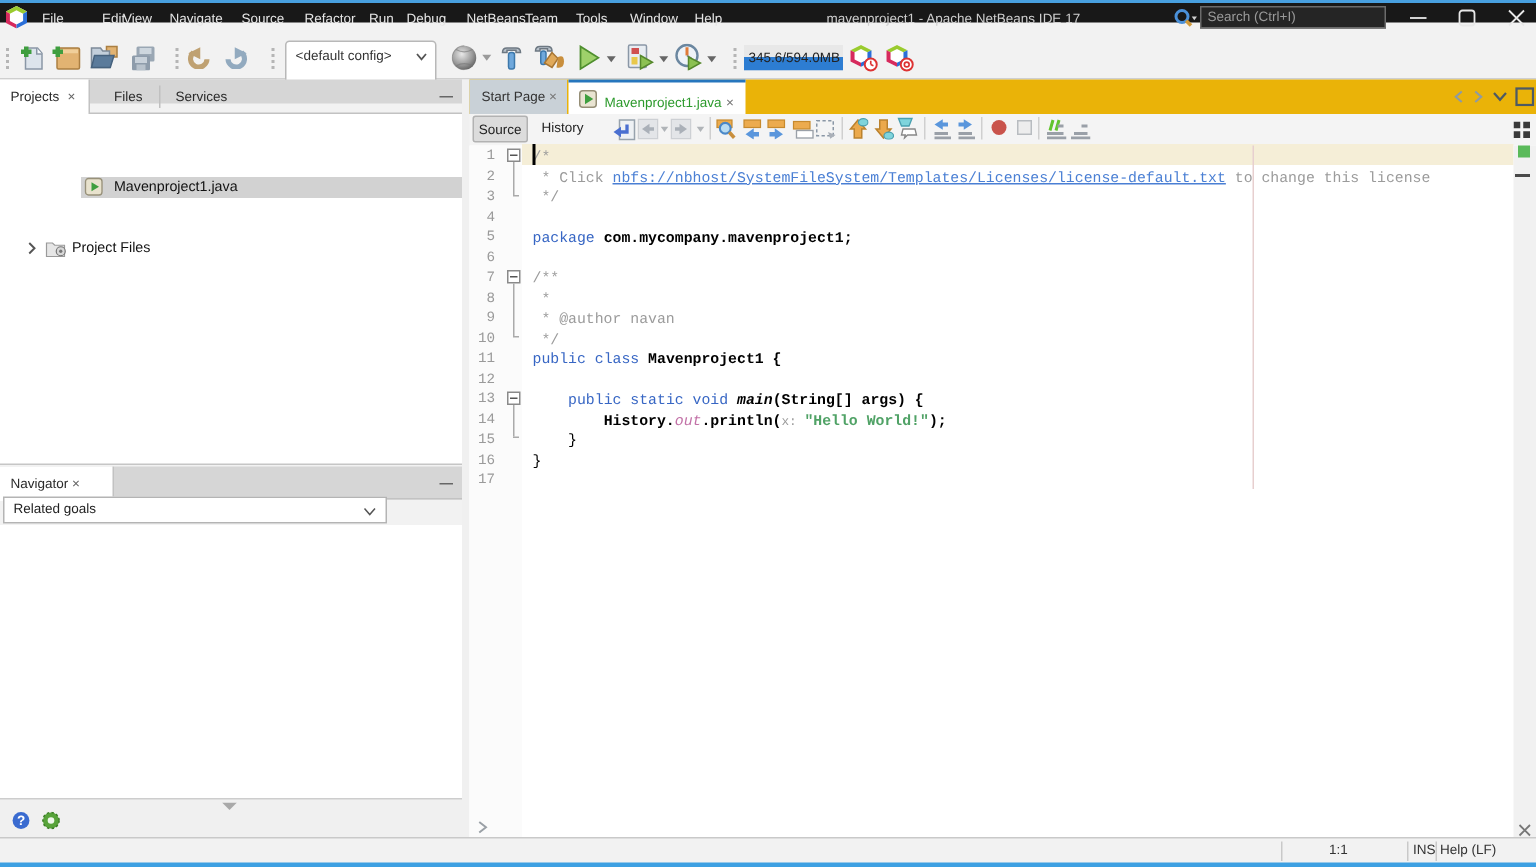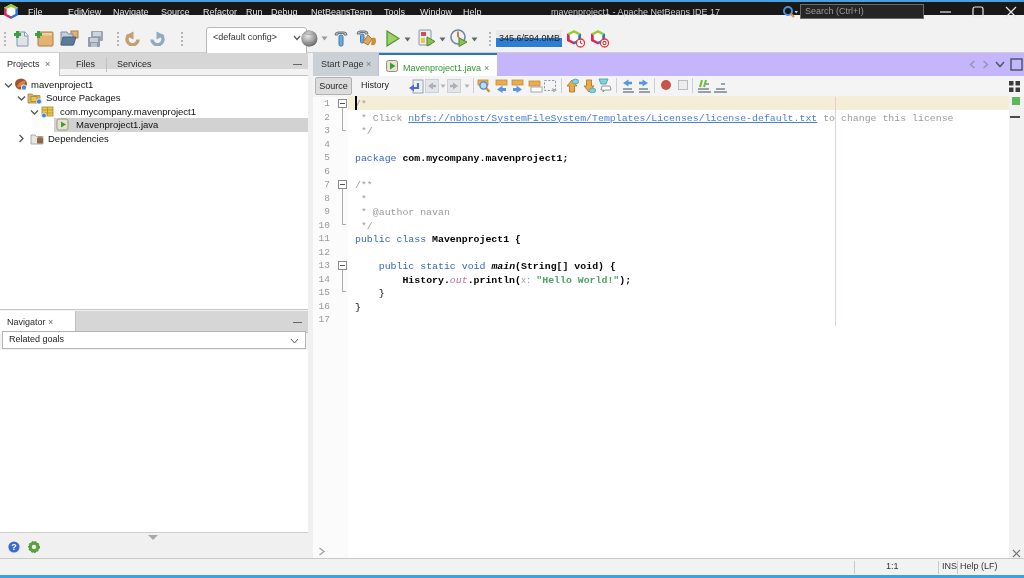--- a/index.html
+++ b/index.html
@@ -10,40 +10,40 @@
 #titlebar{left:0;top:0;width:1024px;height:15px;background:#181818;}
 #titlebar .topline{left:0;top:0;width:1024px;height:2px;background:#48a0e0;}
 .menu{top:7px;font-size:9px;color:#e6e6e6;}
 #wintitle{top:7px;font-size:9px;color:#cfcfcf;}
 #searchbox{left:800px;top:4px;width:124px;height:15px;background:#252525;border:1px solid #6b6b6b;
   font-size:9px;color:#9a9a9a;line-height:13px;padding-left:4px;box-sizing:border-box;}
 
 #toolbar{left:0;top:24px;width:1024px;height:29px;background:#f2f2f2;border-bottom:1px solid #cfcfcf;box-sizing:border-box;}
 .grip{width:2px;height:14px;top:8px;background-image:repeating-linear-gradient(#b5b5b5 0 2px,transparent 2px 4px);}
 #cfgcombo{left:190px;top:3px;width:101px;height:33px;background:#fff;border:1px solid #b8b8b8;border-radius:3px;
-  font-size:9px;color:#333;line-height:19px;padding-left:6px;box-sizing:border-box;margin-left:16px;}
+  font-size:9px;color:#333;line-height:19px;padding-left:6px;box-sizing:border-box;}
 #memory{left:496px;top:6px;width:66px;height:17px;background:#e8e8e8;overflow:hidden;}
 #memory .fill{left:0;bottom:0;width:66px;height:9px;background:#2d7dd2;}
 #memory .txt{left:3px;top:3px;font-size:9px;color:#222;}
 
 #lefttabs{left:0;top:53px;width:308px;height:16px;background:#d6d6d6;}
 .ltab{top:0;height:23px;font-size:9px;color:#2a2a2a;line-height:23px;}
 #projtab{left:0;width:60px;background:#fff;border-right:1px solid #c2c2c2;box-sizing:border-box;}
 #tree{left:0;top:76px;width:308px;height:234px;background:#fff;border-bottom:1px solid #c6c6c6;box-sizing:border-box;}
 .trow{left:0;width:308px;height:14px;font-size:9.5px;color:#111;}
 .trow .lbl{top:1px;}
 #navtabs{left:0;top:311px;width:308px;height:22px;background:#d6d6d6;}
-#navcombo{left:2px;top:331px;width:304px;height:18px;background:#fff;border:1px solid #b4b4b4;
+#navcombo{left:2px;top:331px;width:256px;height:18px;background:#fff;border:1px solid #b4b4b4;
   font-size:9px;color:#222;line-height:15px;padding-left:6px;box-sizing:border-box;}
 #navwhite{left:0;top:350px;width:308px;height:182px;background:#fff;}
 #navbottom{left:0;top:532px;width:308px;height:26px;background:#f0f0f0;border-top:1px solid #cdcdcd;box-sizing:border-box;}
 
 #vsplit{left:308px;top:53px;width:5px;height:505px;background:#f0f0f0;}
 
-#doctabs{left:313px;top:53px;width:711px;height:23px;background:#c4b5fd;}
+#doctabs{left:313px;top:53px;width:711px;height:23px;background:#eab308;}
 #starttab{left:0px;top:0;width:65px;height:23px;background:#c9d1d7;font-size:9px;color:#333;line-height:23px;}
 #activetab{left:66px;top:0;width:118px;height:23px;background:#fff;border-top:2px solid #2676bd;box-sizing:border-box;font-size:9px;line-height:20px;}
 
 #edtoolbar{left:313px;top:76px;width:711px;height:21px;background:#f4f4f4;}
 #srcbtn{left:2px;top:1px;width:37px;height:18px;background:#dcdcdc;border:1px solid #b2b2b2;border-radius:2px;
   font-size:9px;color:#222;text-align:center;line-height:16px;box-sizing:border-box;}
 #histbtn{left:42px;top:1px;width:40px;height:18px;font-size:9px;color:#222;text-align:center;line-height:16px;}
 
 #editor{left:313px;top:97px;width:711px;height:461px;background:#fff;}
 #gutter{left:0;top:0;width:35px;height:461px;background:#fbfbfb;}
@@ -232,84 +232,42 @@
 
 <div class="abs" id="lefttabs">
   <div class="abs ltab" id="projtab"><span style="margin-left:7px">Projects</span> <span style="color:#666;margin-left:3px">×</span></div>
   <div class="abs ltab" style="left:76px">Files</div>
   <div class="abs" style="left:106px;top:4px;width:1px;height:15px;background:#c0c0c0"></div>
   <div class="abs ltab" style="left:117px">Services</div>
   <div class="abs" style="left:293px;top:11px;width:9px;height:1px;background:#666"></div>
   <div class="abs" style="left:60px;top:22px;width:248px;height:1px;background:#c2c2c2"></div>
 </div>
 <div class="abs" id="tree">
-    <div class="abs trow" style="top:2px">
-      <svg class="abs" style="left:4px;top:4px" width="9" height="7" viewBox="0 0 9 7">
-        <path d="M1 1.5 L4.5 5 L8 1.5" fill="none" stroke="#555" stroke-width="1.3"></path>
-      </svg>
-      <span class="abs" style="left:14px;top:0">
-        <svg width="14" height="13" viewBox="0 0 14 13">
-          <ellipse cx="7" cy="6" rx="6" ry="5.5" fill="#a0522d"></ellipse>
-          <path d="M3 9 C4 4,9 2,12 3 C10 8,6 10,3 9 Z" fill="#d9813f"></path>
-          <circle cx="10" cy="9.5" r="3" fill="#fff"></circle>
-          <circle cx="10" cy="9.5" r="2.2" fill="#4a84d8"></circle>
-        </svg>
-      </span>
-      <span class="abs lbl" style="left:31px">mavenproject1</span>
-    </div>
-    <div class="abs trow" style="top:15px">
-      <svg class="abs" style="left:17px;top:4px" width="9" height="7" viewBox="0 0 9 7">
-        <path d="M1 1.5 L4.5 5 L8 1.5" fill="none" stroke="#555" stroke-width="1.3"></path>
-      </svg>
-      <span class="abs" style="left:27px;top:0">
-        <svg width="15" height="13" viewBox="0 0 15 13">
-          <path d="M1 3 L1 12 L13 12 L13 4.5 L6.5 4.5 L5 3 Z" fill="#d8b36c" stroke="#a8834a" stroke-width="0.8"></path>
-          <rect x="4" y="5.5" width="6" height="5" fill="#e8c83e" stroke="#a8883a" stroke-width="0.8"></rect>
-          <circle cx="12" cy="10.5" r="2.6" fill="#4a84d8" stroke="#fff" stroke-width="0.7"></circle>
-        </svg>
-      </span>
-      <span class="abs lbl" style="left:46px">Source Packages</span>
-    </div>
-    <div class="abs trow" style="top:29px">
-      <svg class="abs" style="left:30px;top:4px" width="9" height="7" viewBox="0 0 9 7">
-        <path d="M1 1.5 L4.5 5 L8 1.5" fill="none" stroke="#555" stroke-width="1.3"></path>
-      </svg>
-      <span class="abs" style="left:40px;top:0">
-        <svg width="15" height="13" viewBox="0 0 15 13">
-          <rect x="2" y="2" width="11" height="9" fill="#e8c83e" stroke="#a8883a" stroke-width="0.8"></rect>
-          <line x1="2" y1="5" x2="13" y2="5" stroke="#a8883a" stroke-width="0.7"></line>
-          <line x1="2" y1="8" x2="13" y2="8" stroke="#a8883a" stroke-width="0.7"></line>
-          <line x1="7.5" y1="2" x2="7.5" y2="11" stroke="#a8883a" stroke-width="0.7"></line>
-          <circle cx="4" cy="10.5" r="2.4" fill="#4a84d8" stroke="#fff" stroke-width="0.7"></circle>
-        </svg>
-      </span>
-      <span class="abs lbl" style="left:60px">com.mycompany.mavenproject1</span>
-    </div>
     <div class="abs trow" style="top:42px">
       <div class="abs" style="left:54px;top:0;width:254px;height:14px;background:#d2d2d2"></div>
       <span class="abs" style="left:56px;top:0">
         <svg width="14" height="13" viewBox="0 0 14 13">
           <rect x="1" y="1" width="11" height="11" rx="2" fill="#e8e2cd" stroke="#98917a" stroke-width="0.9"></rect>
           <polygon points="5,3.5 10,6.5 5,9.5" fill="#3e9e3e"></polygon>
         </svg>
       </span>
       <span class="abs lbl" style="left:76px">Mavenproject1.java</span>
     </div>
-    <div class="abs trow" style="top:56px">
+    <div class="abs trow" style="top:83px">
       <svg class="abs" style="left:18px;top:2px" width="7" height="9" viewBox="0 0 7 9">
         <path d="M1.5 1 L5 4.5 L1.5 8" fill="none" stroke="#555" stroke-width="1.3"></path>
       </svg>
       <span class="abs" style="left:30px;top:0">
         <svg width="15" height="13" viewBox="0 0 15 13">
           <path d="M1 3 L1 12 L13 12 L13 4.5 L6.5 4.5 L5 3 Z" fill="#e6e6e6" stroke="#9a9a9a" stroke-width="0.8"></path>
-          <rect x="7" y="5.5" width="6" height="6" rx="1" fill="#8d6748"></rect>
-          <rect x="8" y="4.5" width="4" height="2" rx="1" fill="#a8805c"></rect>
+          <circle cx="10.5" cy="8.5" r="3" fill="#d8d8d8" stroke="#777" stroke-width="0.8"></circle>
+          <circle cx="10.5" cy="8.5" r="1.1" fill="#777"></circle>
         </svg>
       </span>
-      <span class="abs lbl" style="left:48px">Dependencies</span>
+      <span class="abs lbl" style="left:48px">Project Files</span>
     </div>
   </div>
 <div class="abs" id="navtabs">
   <div class="abs ltab" style="left:0;width:76px;background:#fff;border-right:1px solid #c2c2c2;box-sizing:border-box"><span style="margin-left:7px">Navigator</span> <span style="color:#666">×</span></div>
   <div class="abs" style="left:293px;top:11px;width:9px;height:1px;background:#666"></div>
   <div class="abs" style="left:76px;top:21px;width:232px;height:1px;background:#c2c2c2"></div>
 </div>
 <div class="abs" id="navcombo">Related goals<svg class="abs" style="right:6px;top:6px" width="9" height="7" viewBox="0 0 9 7">
       <path d="M1 1 L4.5 5 L8 1" fill="none" stroke="#555" stroke-width="1"></path>
     </svg></div>
@@ -491,21 +449,21 @@
       <div class="abs cline" style="top:28px"><span class="cmt"> */</span></div>
       <div class="abs cline" style="top:41.5px"></div>
       <div class="abs cline" style="top:55px"><span class="kw">package</span> <span class="bld">com.mycompany.mavenproject1;</span></div>
       <div class="abs cline" style="top:68.5px"></div>
       <div class="abs cline" style="top:82px"><span class="cmt">/**</span></div>
       <div class="abs cline" style="top:95.5px"><span class="cmt"> *</span></div>
       <div class="abs cline" style="top:109px"><span class="cmt"> * @author navan</span></div>
       <div class="abs cline" style="top:122.5px"><span class="cmt"> */</span></div>
       <div class="abs cline" style="top:136px"><span class="kw">public</span> <span class="kw">class</span> <span class="bld">Mavenproject1 {</span></div>
       <div class="abs cline" style="top:149.5px"></div>
-      <div class="abs cline" style="top:163px">    <span class="kw">public</span> <span class="kw">static</span> <span class="kw">void</span> <span class="bld" style="font-style:italic">main</span><span class="bld">(String[] void) {</span></div>
+      <div class="abs cline" style="top:163px">    <span class="kw">public</span> <span class="kw">static</span> <span class="kw">void</span> <span class="bld" style="font-style:italic">main</span><span class="bld">(String[] args) {</span></div>
       <div class="abs cline" style="top:176.5px">        <span class="bld">History.</span><span class="fld">out</span><span class="bld">.println(</span><span class="hint">x: </span><span class="str">"Hello World!"</span><span class="bld">);</span></div>
       <div class="abs cline" style="top:190px">    }</div>
       <div class="abs cline" style="top:203.5px">}</div>
       <div class="abs cline" style="top:217px"></div>
     </div>
   <div class="abs" style="left:41.5px;top:-1px;width:2px;height:14px;background:#000"></div>
 
   <div id="folds">
       <div class="abs" style="left:25px;top:2px;width:9px;height:9px;background:#fff;border:1px solid #8a8a8a;box-sizing:border-box"></div>
       <div class="abs" style="left:27px;top:5.5px;width:5px;height:1px;background:#555"></div>

